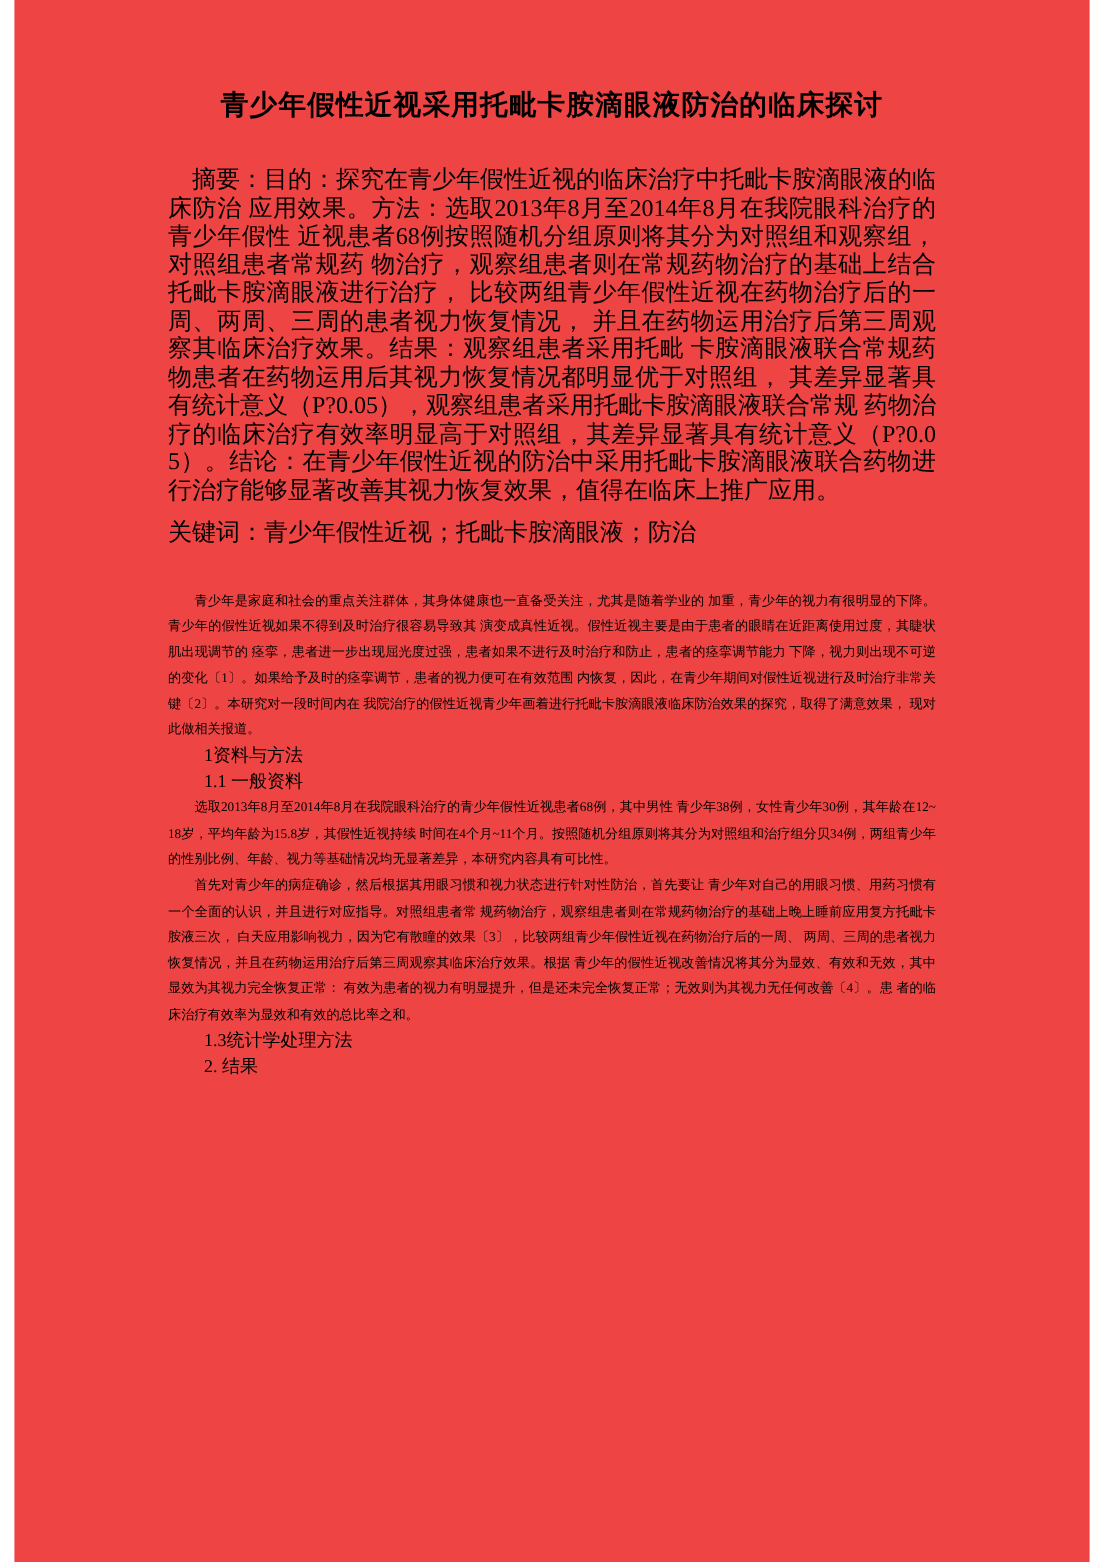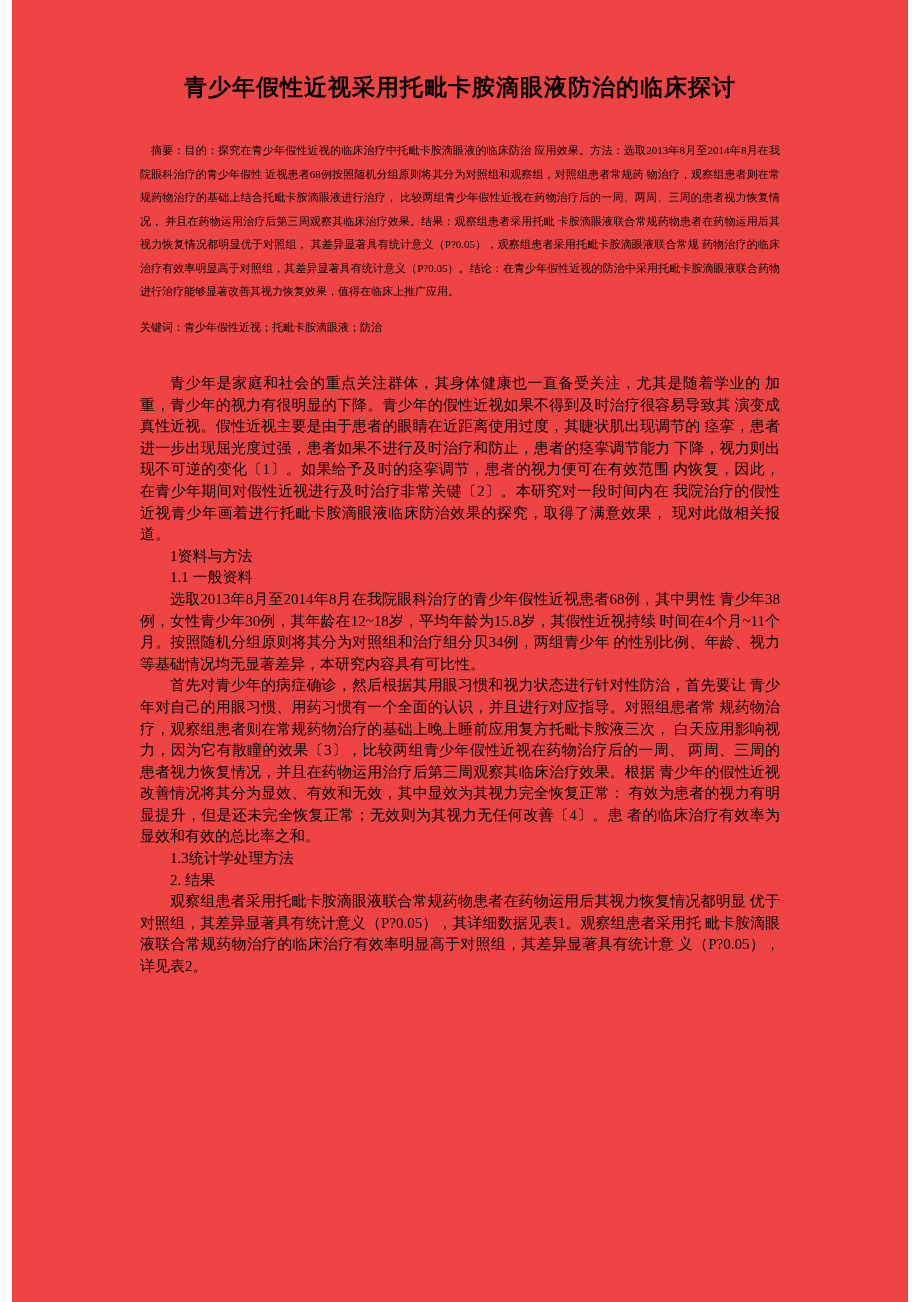--- a/index.html
+++ b/index.html
@@ -17,31 +17,31 @@
   }
   .title {
     font-family: "Liberation Sans", "DejaVu Sans", sans-serif;
     font-size: 23px;
     font-weight: bold;
     text-align: center;
     margin-bottom: 36px;
     letter-spacing: 1px;
   }
   .para {
-    font-size: 11px;
+    font-size: 20px;
     line-height: 23.5px;
     text-align: justify;
     text-justify: inter-ideograph;
     word-break: break-all;
   }
   .abstract-para { text-indent: 1em; }
   .keywords-line { text-indent: 0; margin-top: 12px; }
   .body-block { margin-top: 34px; }
   .body-para {
-    font-size: 15px;
+    font-size: 11px;
     line-height: 21.6px;
     text-indent: 2em;
     text-align: justify;
     word-break: break-all;
   }
   .section-heading {
     font-size: 15px;
     line-height: 21.6px;
     text-indent: 2em;
   }
@@ -69,18 +69,17 @@
     <p class="body-para">选取2013年8月至2014年8月在我院眼科治疗的青少年假性近视患者68例，其中男性 青少年38例，女性青少年30例，其年龄在12~18岁，平均年龄为15.8岁，其假性近视持续 时间在4个月~11个月。按照随机分组原则将其分为对照组和治疗组分贝34例，两组青少年 的性别比例、年龄、视力等基础情况均无显著差异，本研究内容具有可比性。</p>
 
 
     <p class="body-para">首先对青少年的病症确诊，然后根据其用眼习惯和视力状态进行针对性防治，首先要让 青少年对自己的用眼习惯、用药习惯有一个全面的认识，并且进行对应指导。对照组患者常 规药物治疗，观察组患者则在常规药物治疗的基础上晚上睡前应用复方托毗卡胺液三次， 白天应用影响视力，因为它有散瞳的效果〔3〕，比较两组青少年假性近视在药物治疗后的一周、 两周、三周的患者视力恢复情况，并且在药物运用治疗后第三周观察其临床治疗效果。根据 青少年的假性近视改善情况将其分为显效、有效和无效，其中显效为其视力完全恢复正常： 有效为患者的视力有明显提升，但是还未完全恢复正常；无效则为其视力无任何改善〔4〕。患 者的临床治疗有效率为显效和有效的总比率之和。</p>
 
     <p class="section-heading">1.3统计学处理方法</p>
 
 
     <p class="section-heading">2. 结果</p>
 
-    <p class="body-para">观察组患者采用托毗卡胺滴眼液联合常规药物患者在药物运用后其视力恢复情况都明显 优于对照组，其差异显著具有统计意义（P?0.05），其详细数据见表1。观察组患者采用托 毗卡胺滴眼液联合常规药物治疗的临床治疗有效率明显高于对照组，其差异显著具有统计意 义（P?0.05），详见表2。</p>
 
 
   </div>
 
 </div>
 
 </body></html>

